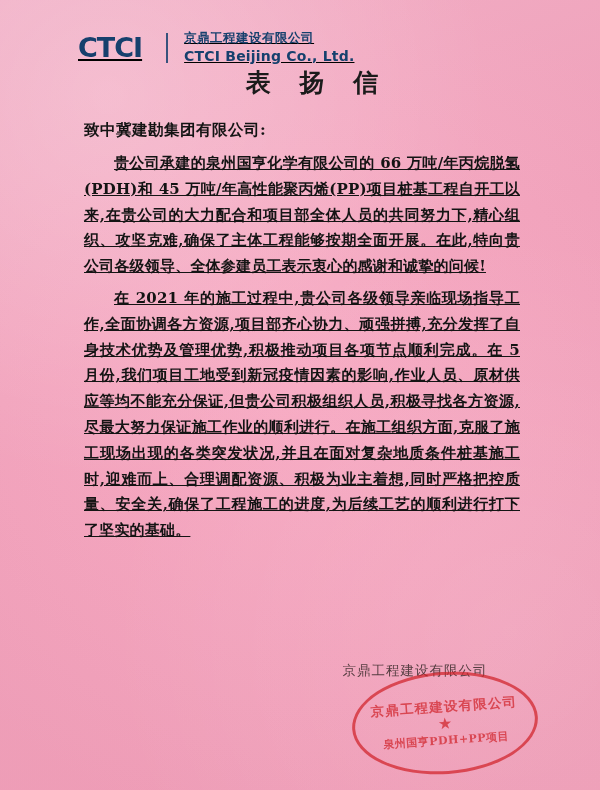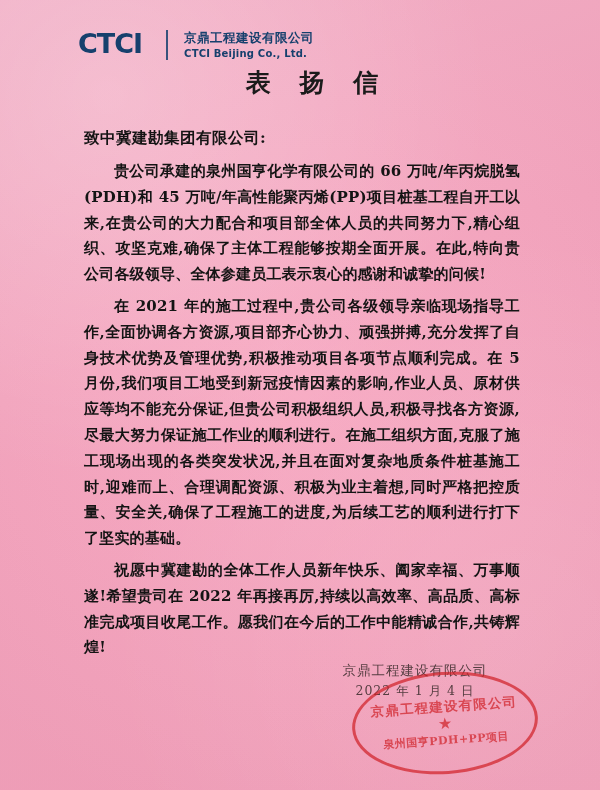--- a/index.html
+++ b/index.html
@@ -31,21 +31,23 @@
       radial-gradient(circle at 50% 50%, rgba(255,255,255,0.05), rgba(0,0,0,0.03) 90%);
     pointer-events: none;
   }
 
   
   .letterhead {
     position: absolute;
     left: 78px;
     top: 30px;
     display: flex;
+    align-items: center;
     gap: 16px;
+    text-decoration: underline;
   }
   .logo-mark {
     font-family: "DejaVu Sans", "Liberation Sans", sans-serif;
     font-weight: bold;
     font-size: 27px;
     letter-spacing: -1px;
     color: #16406d;
     line-height: 1;
     position: relative;
     padding-right: 8px;
@@ -59,21 +61,21 @@
   .logo-text {
     line-height: 1.35;
   }
   .logo-cn {
     font-size: 12.5px;
     color: #16406d;
     font-weight: bold;
     letter-spacing: 0.5px;
   }
   .logo-en {
-    font-size: 10px;
+    font-size: 14px;
     color: #16406d;
     font-weight: bold;
     letter-spacing: 0.2px;
   }
 
   
   .doc-title {
     position: absolute;
     top: 66px;
     left: 12px;
@@ -84,41 +86,42 @@
     font-size: 25px;
     letter-spacing: 10px;
     color: #1b1b1b;
     text-indent: 10px;
   }
 
   
   .body-wrap {
     position: absolute;
     left: 84px;
-    top: 128px;
+    top: 120px;
     width: 436px;
   }
   .salutation {
     font-family: "DejaVu Serif", "Liberation Serif", serif;
     font-weight: bold;
     font-size: 15.5px;
     color: #141414;
     margin-bottom: 10px;
     letter-spacing: 0.5px;
   }
   .para {
     font-family: "DejaVu Serif", "Liberation Serif", serif;
     font-size: 15px;
     line-height: 1.72;
     color: #141414;
     text-align: justify;
     text-indent: 2em;
     margin: 0 0 6px 0;
     letter-spacing: 0.2px;
     font-weight: bold;
+    text-decoration: underline;
   }
 
   
   .sign-block {
     position: absolute;
     right: 60px;
     top: 660px;
     width: 250px;
     text-align: center;
     font-family: "DejaVu Serif", "Liberation Serif", serif;
@@ -191,26 +194,24 @@
       <div class="logo-en">CTCI Beijing Co., Ltd.</div>
     </div>
   </div>
 
   <div class="doc-title">表 扬 信</div>
 
   <div class="body-wrap">
     <div class="salutation">致中冀建勘集团有限公司:</div>
     <p class="para">贵公司承建的泉州国亨化学有限公司的 66 万吨/年丙烷脱氢(PDH)和 45 万吨/年高性能聚丙烯(PP)项目桩基工程自开工以来,在贵公司的大力配合和项目部全体人员的共同努力下,精心组织、攻坚克难,确保了主体工程能够按期全面开展。在此,特向贵公司各级领导、全体参建员工表示衷心的感谢和诚挚的问候!</p>
     <p class="para">在 2021 年的施工过程中,贵公司各级领导亲临现场指导工作,全面协调各方资源,项目部齐心协力、顽强拼搏,充分发挥了自身技术优势及管理优势,积极推动项目各项节点顺利完成。在 5 月份,我们项目工地受到新冠疫情因素的影响,作业人员、原材供应等均不能充分保证,但贵公司积极组织人员,积极寻找各方资源,尽最大努力保证施工作业的顺利进行。在施工组织方面,克服了施工现场出现的各类突发状况,并且在面对复杂地质条件桩基施工时,迎难而上、合理调配资源、积极为业主着想,同时严格把控质量、安全关,确保了工程施工的进度,为后续工艺的顺利进行打下了坚实的基础。</p>
-    <p class="para">祝愿中冀建勘的全体工作人员新年快乐、阖家幸福、万事顺遂!希望贵司在 2022 年再接再厉,持续以高效率、高品质、高标准完成项目收尾工作。愿我们在今后的工作中能精诚合作,共铸辉煌!</p>
   </div>
 
   <div class="sign-block">
     <div>京鼎工程建设有限公司</div>
-    <div class="sign-date">2022 年 1 月 4 日</div>
   </div>
 
   <div class="stamp">
     <div class="stamp-inner">
       <div class="stamp-top">京鼎工程建设有限公司</div>
       <div class="stamp-star">★</div>
       <div class="stamp-bottom">泉州国亨PDH+PP项目</div>
     </div>
   </div>
 </div>

